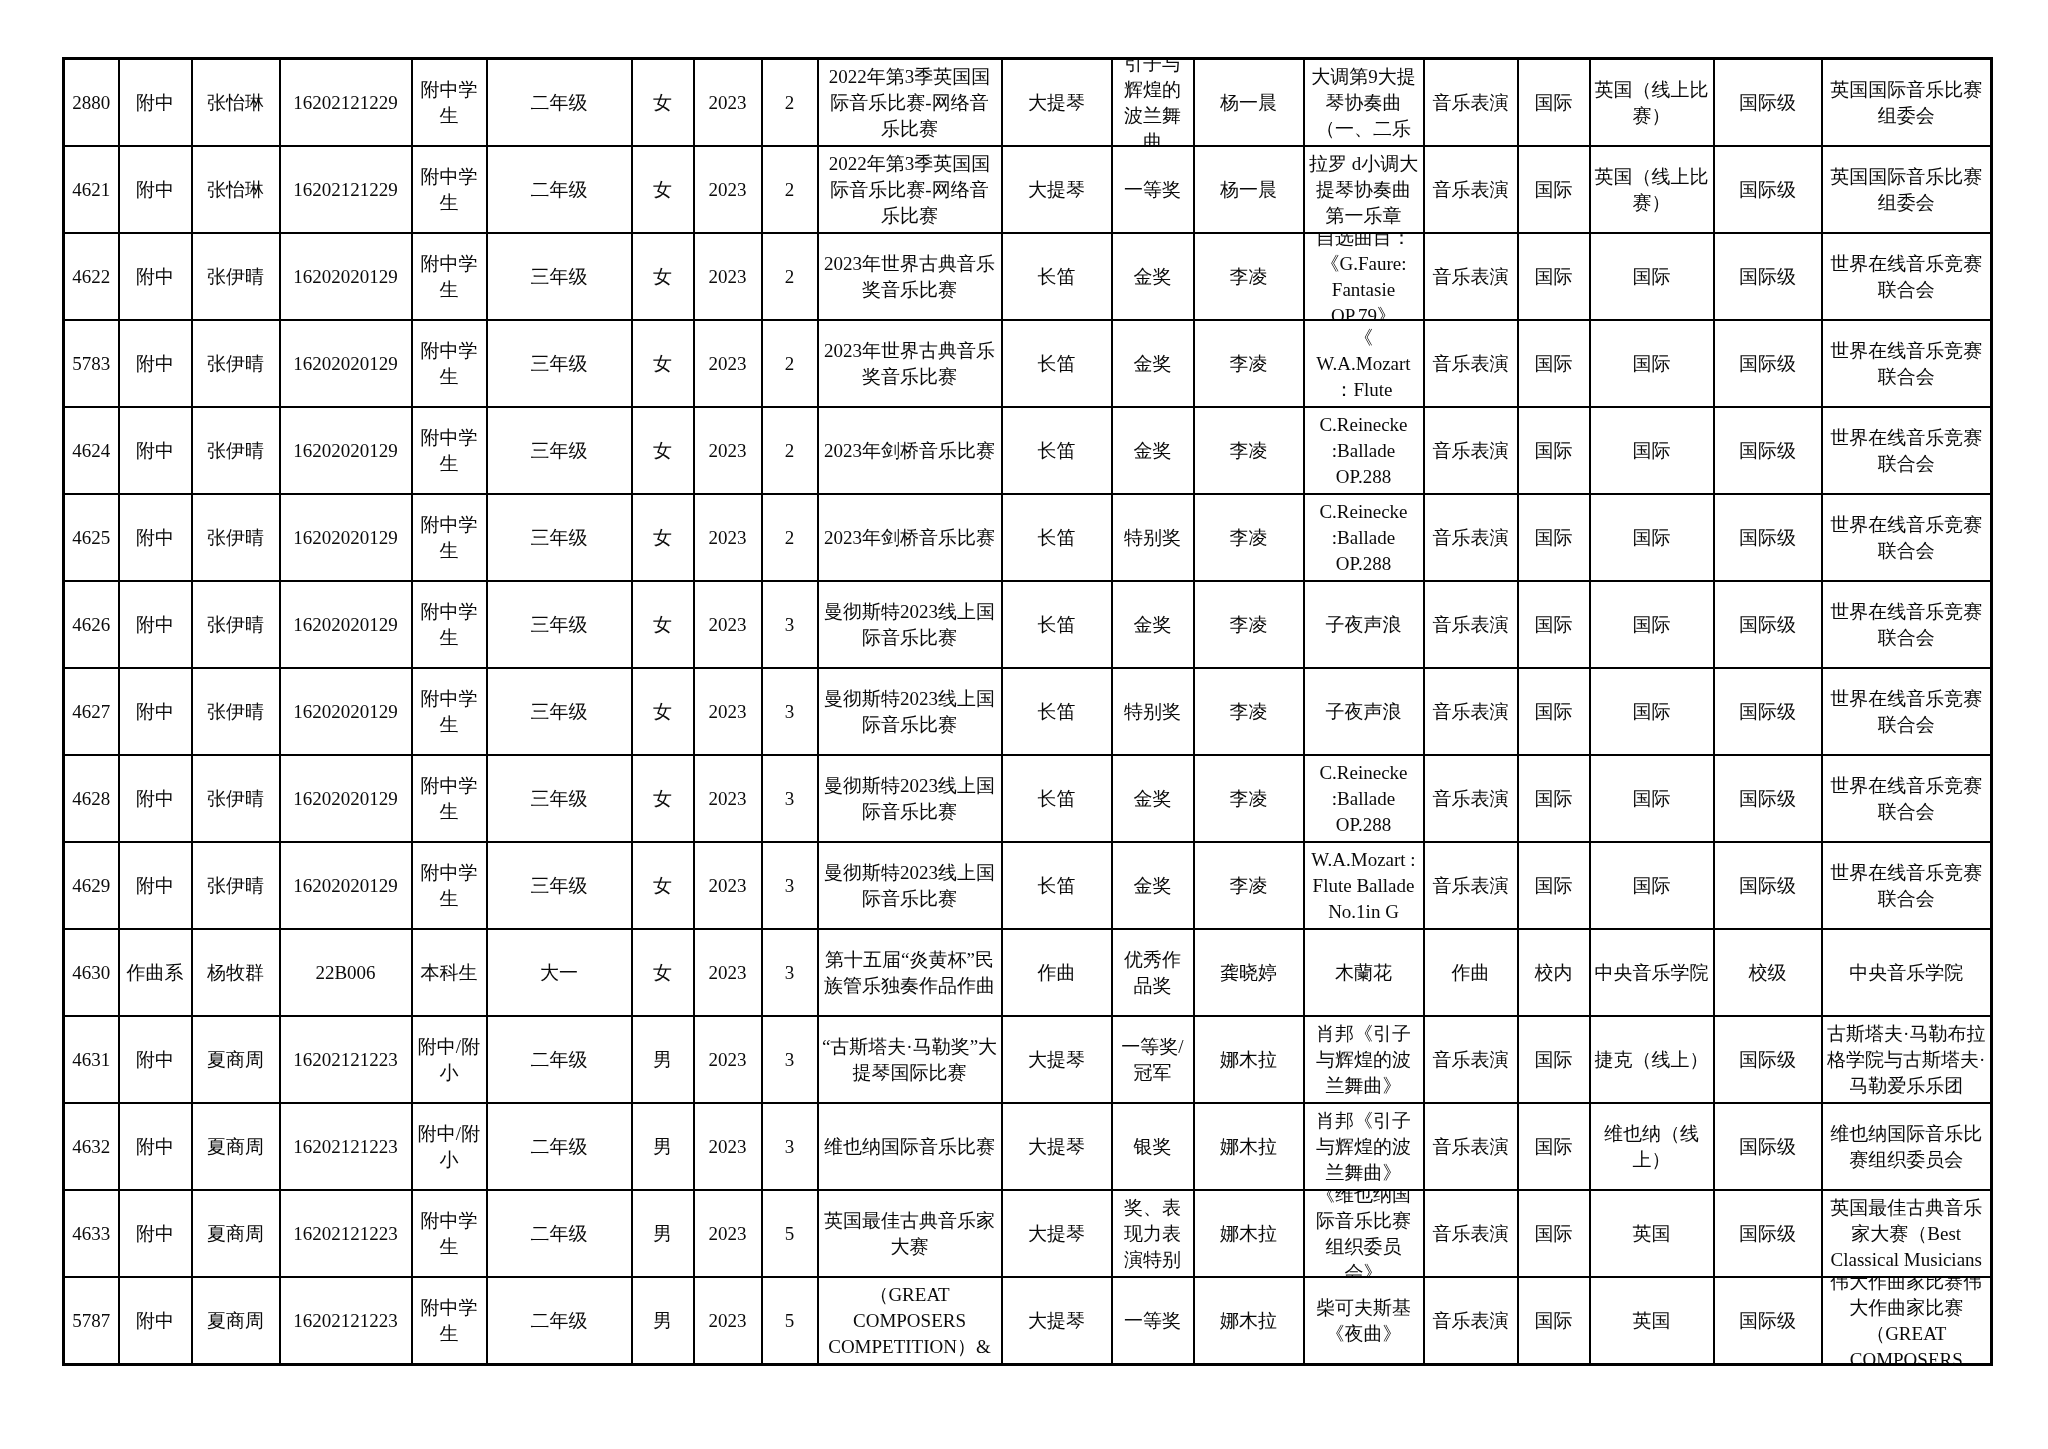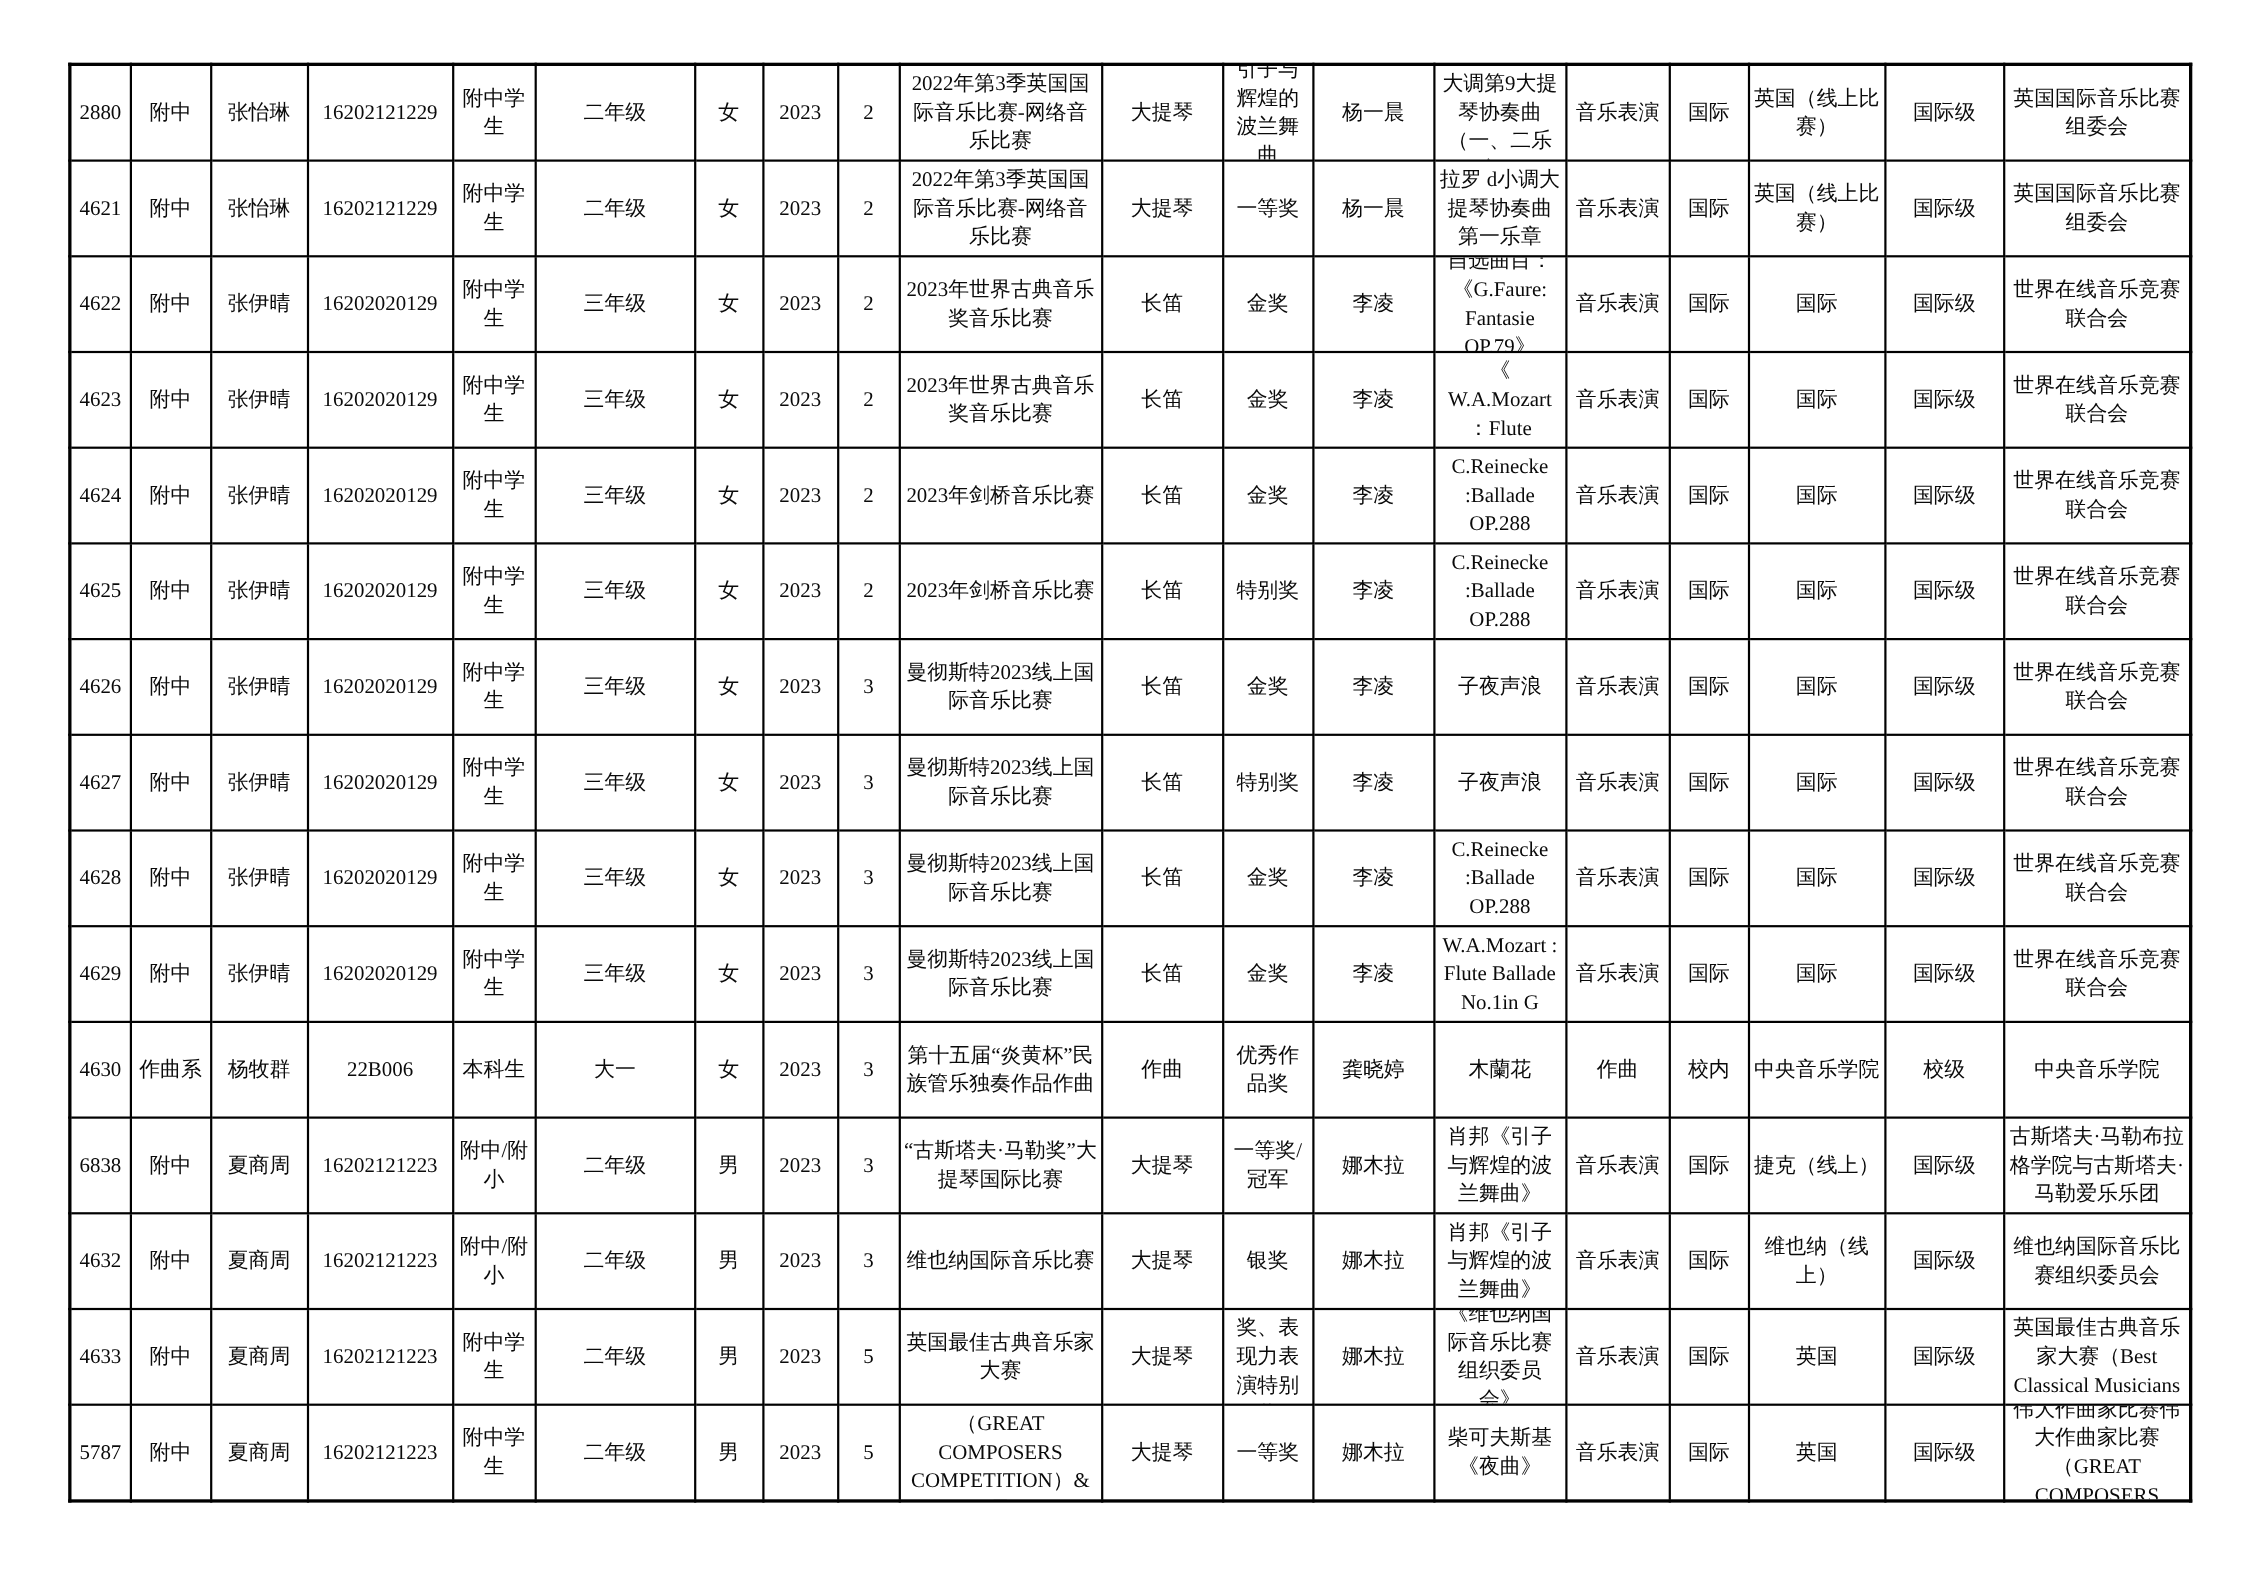--- a/index.html
+++ b/index.html
@@ -364,21 +364,21 @@
           </td>
           <td>
             <div class="cell">
               <span>世界在线音乐竞赛联合会</span>
             </div>
           </td>
         </tr>
         <tr>
           <td>
             <div class="cell">
-              <span>4623</span>
+              <span>5783</span>
             </div>
           </td>
           <td>
             <div class="cell">
               <span>附中</span>
             </div>
           </td>
           <td>
             <div class="cell">
               <span>张伊晴</span>
@@ -1140,21 +1140,21 @@
           </td>
           <td>
             <div class="cell">
               <span>中央音乐学院</span>
             </div>
           </td>
         </tr>
         <tr>
           <td>
             <div class="cell">
-              <span>6838</span>
+              <span>4631</span>
             </div>
           </td>
           <td>
             <div class="cell">
               <span>附中</span>
             </div>
           </td>
           <td>
             <div class="cell">
               <span>夏商周</span>

